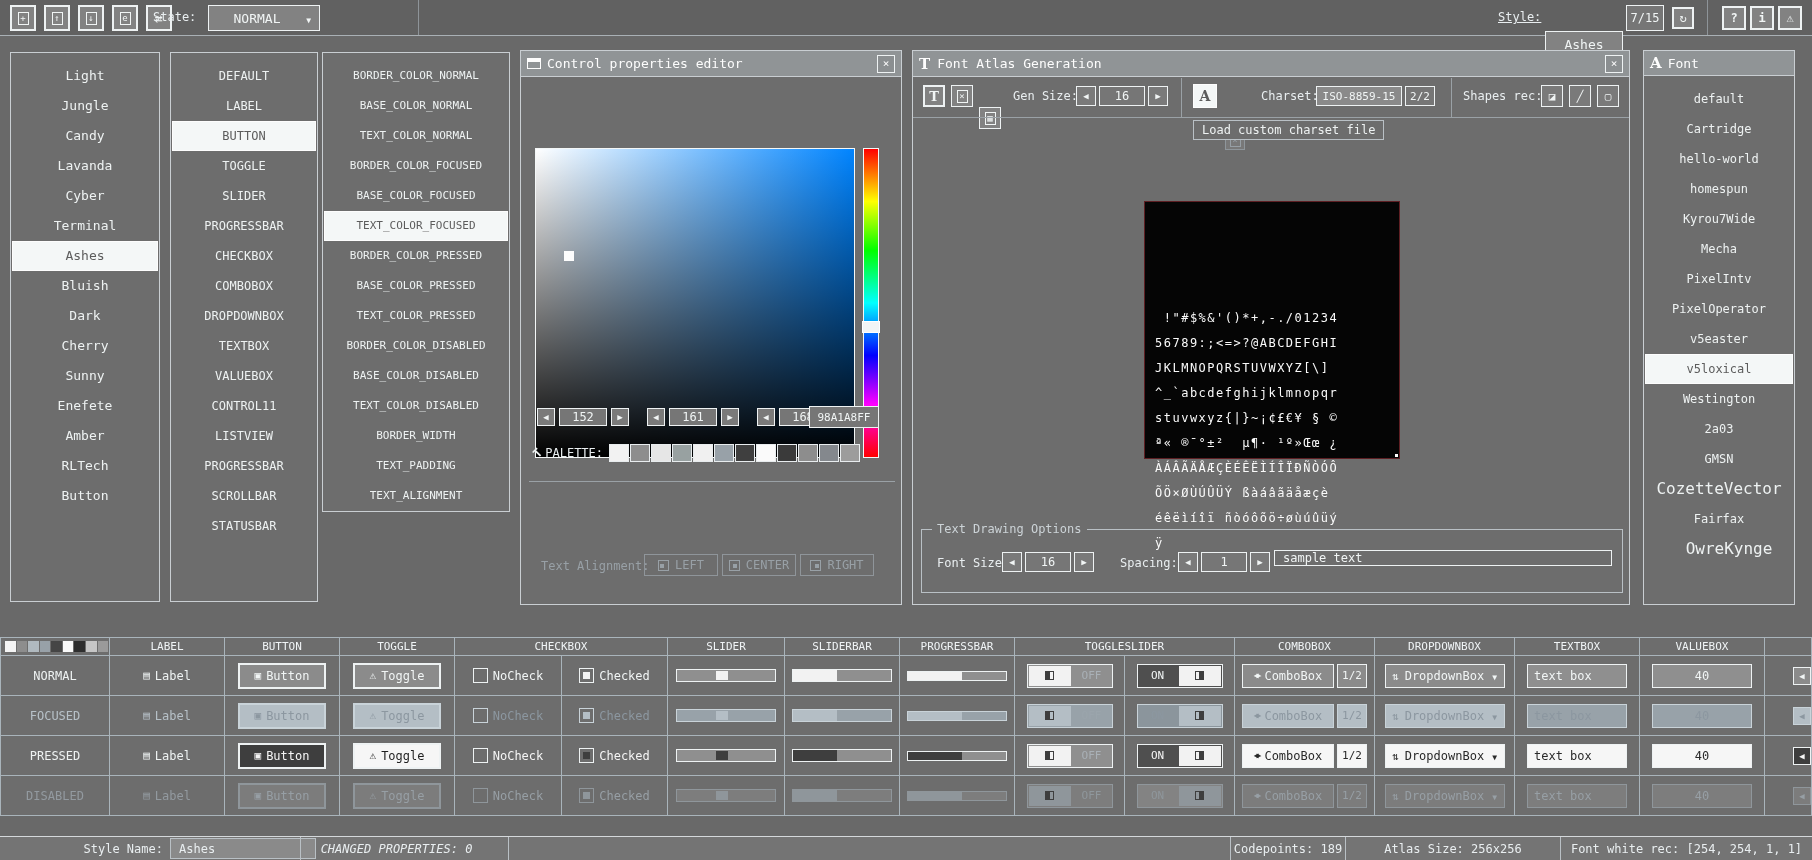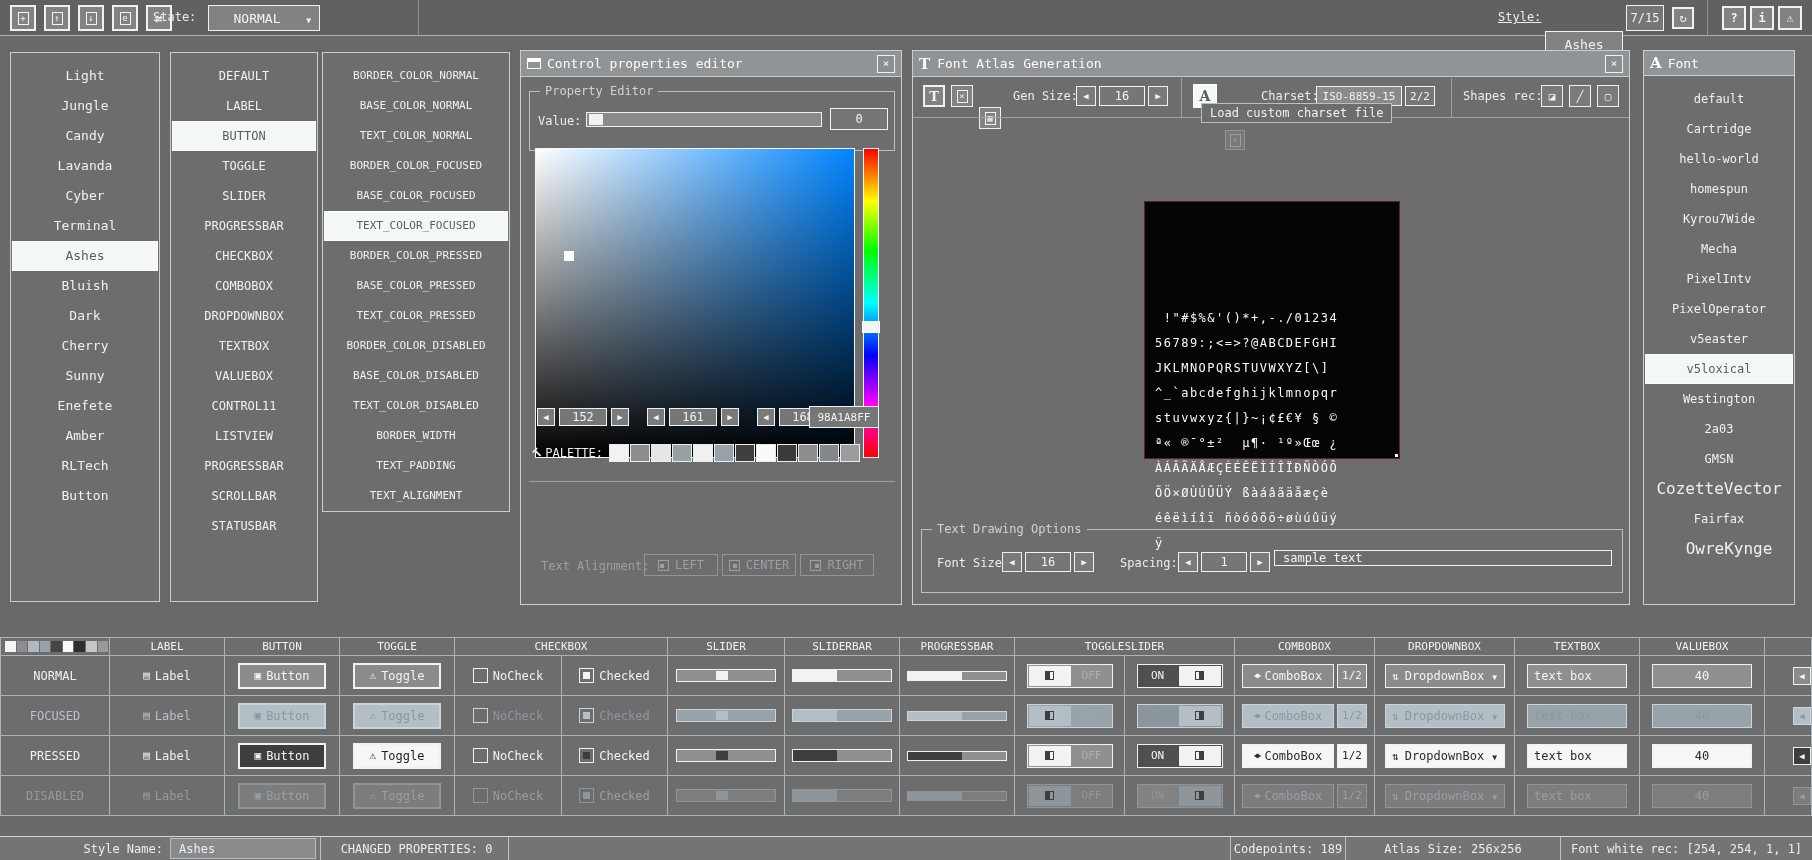--- a/index.html
+++ b/index.html
@@ -211,30 +211,20 @@
     <div class="item" style="font-size:11px;"><span>TEXT_PADDING</span></div>
     <div class="item" style="font-size:11px;"><span>TEXT_ALIGNMENT</span></div>
   </div>
 
 <div class="win" style="left:520px;top:50px;width:382px;height:555px;">
   <div class="titlebar">
     <span class="ic-win"></span>
     <span>Control properties editor</span>
     <span class="close">×</span>
   </div>
-  <div class="gb" style="left:8px;top:40px;width:366px;height:60px;">
-    <span class="legend">Property Editor</span>
-    <span class="abs lbl" style="left:8px;top:22px;">Value:</span>
-    <div class="abs" style="left:56px;top:20px;width:236px;height:15px;border:1px solid #eef2f3;background:#8a8a8a;">
-      <div style="position:absolute;left:2px;top:1px;width:14px;height:11px;background:#f2f2f2;"></div>
-    </div>
-    <div class="abs valbox" style="left:300px;top:16px;width:58px;height:22px;">
-        <span>0</span>
-      </div>
-  </div>
   <div id="cpanel" style="left:14px;top:97px;width:320px;height:310px;">
     <div id="ccursor" style="left:28px;top:102px;"></div>
   </div>
   <div id="huebar" style="left:342px;top:97px;width:16px;height:310px;">
     <div id="huehandle" style="top:56%;"></div>
   </div>
 
   <div class="abs" style="left:16px;top:357px;display:flex;align-items:center;gap:4px;">
     <span class="sq ar-l"></span>
     <span class="valbox" style="width:48px;height:18px;">
@@ -351,21 +341,21 @@
       </span>
     <span class="sq" style="width:22px;height:22px;font-size:11px;">
         <span>╱</span>
       </span>
     <span class="sq" style="width:22px;height:22px;font-size:11px;">
         <span>▢</span>
       </span>
   </div>
   <div class="fw-sep-h" style="top:66px;"></div>
 
-  <div class="tooltip" style="left:280px;top:52px;margin-left:8px;"><span>Load custom charset file</span></div>
+  <div class="tooltip" style="left:280px;top:69px;"><span>Load custom charset file</span></div>
 
   <div id="atlas" style="left:231px;top:150px;width:256px;height:258px;">
     
     <span class="wrec"></span>
   <div> !"#$%&amp;'()*+,-./01234</div><div>56789:;&lt;=&gt;?@ABCDEFGHI</div><div>JKLMNOPQRSTUVWXYZ[\]</div><div>^_`abcdefghijklmnopqr</div><div>stuvwxyz{|}~¡¢£€¥ § ©</div><div>ª« ®¯°±²  µ¶· ¹º»Œœ ¿</div><div>ÀÁÂÃÄÅÆÇÈÉÊËÌÍÎÏÐÑÒÓÔ</div><div>ÕÖ×ØÙÚÛÜÝ ßàáâãäåæçè</div><div>éêëìíîï ñòóôõö÷øùúûüý</div><div>ÿ</div></div>
 
   <div class="gb" style="left:8px;top:478px;width:702px;height:64px;">
     <span class="legend">Text Drawing Options</span>
     <span class="abs lbl" style="left:15px;top:26px;">Font Size:</span>
     <div class="abs" style="left:80px;top:22px;display:flex;align-items:center;gap:3px;">
@@ -830,21 +820,21 @@
   </div>
   </div>
 
 <div id="statusbar">
   <span class="abs" style="left:0;top:0;bottom:0;width:163px;display:flex;align-items:center;justify-content:flex-end;">
       <span>Style Name:</span>
     </span>
   <div class="abs" style="left:170px;top:1px;bottom:1px;width:146px;background:#8a8a8a;border:1px solid #b9c0c5;display:flex;align-items:center;padding-left:8px;">
       <span>Ashes</span>
     </div>
-  <div class="seg" style="left:320px;width:192px;">
+  <div class="seg" style="left:300px;width:192px;font-style:italic;">
       <span>CHANGED PROPERTIES: 0</span>
     </div>
   <div class="seg" style="left:508px;width:397px;"></div>
   <div class="seg" style="left:1230px;width:115px;">
       <span>Codepoints: 189</span>
     </div>
   <div class="seg" style="left:1345px;width:215px;">
       <span>Atlas Size: 256x256</span>
     </div>
   <div class="seg" style="left:1560px;width:252px;">

